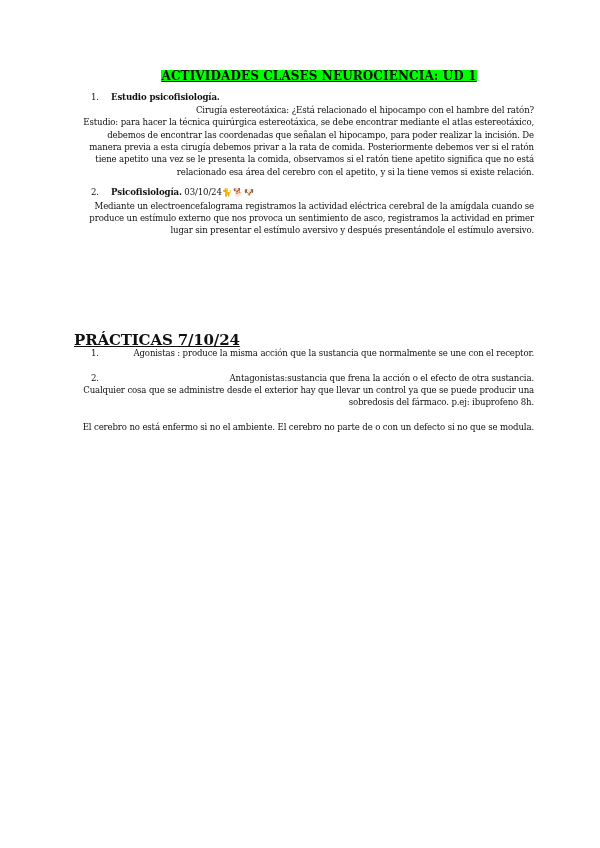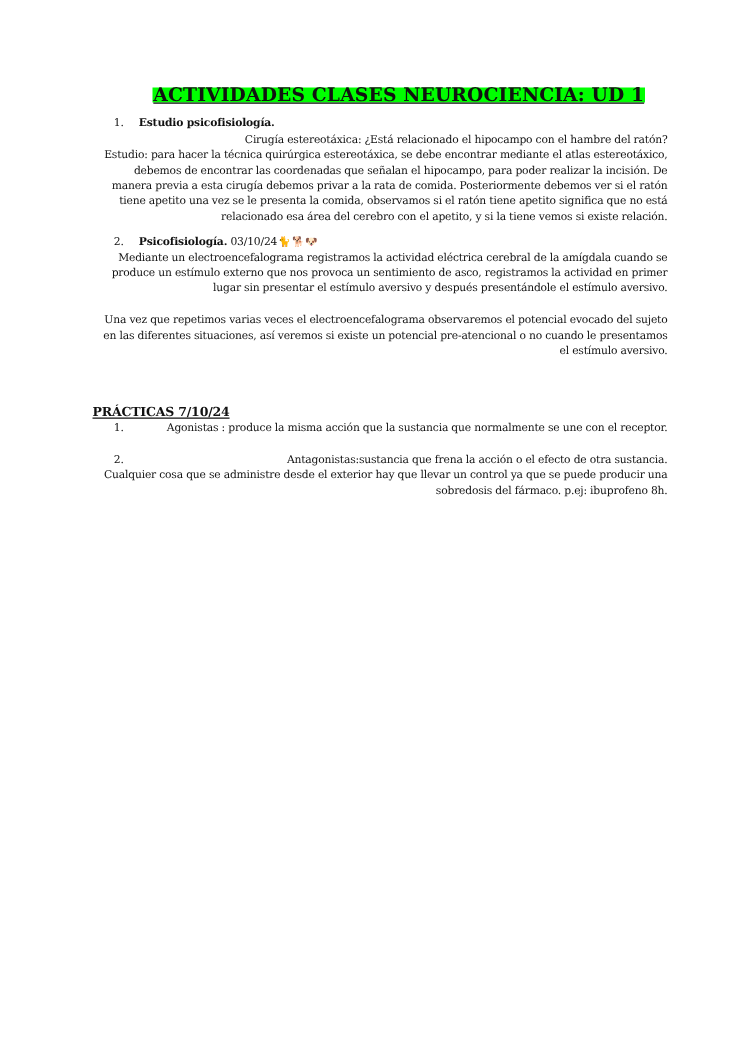--- a/index.html
+++ b/index.html
@@ -27,21 +27,21 @@
     .title-wrap {
       text-align: center;
       margin-bottom: 8px;
       margin-left: 30px;
     }
     .title {
       display: inline-block;
       background: #00ff00;
       font-weight: bold;
       text-decoration: underline;
-      font-size: 15px;
+      font-size: 12px;
       line-height: 12px;
       padding: 0 1px;
       letter-spacing: 0.1px;
     }
     .list-heading {
       display: flex;
       align-items: baseline;
       margin-left: 17px;
       margin-top: 2px;
     }
@@ -59,21 +59,22 @@
     .gap { height: 12.4px; }
     .gap-small { height: 6px; }
     .emoji {
       display: inline-block;
       font-size: 8px;
       margin-left: 1px;
     }
     .section-title {
       font-weight: bold;
       text-decoration: underline;
-      font-size: 10px;
+      font-size: 15px;
+      margin-top: 48px;
     }
     .list-item {
       display: flex;
       margin-left: 17px;
     }
     .list-item .text { flex: 1; text-align: right; }
   </style>
 </head>
 <body>
 
@@ -94,32 +95,32 @@
 
   <div class="list-heading">
     <span class="list-num">2.</span>
     <span>
       <span class="bold">Psicofisiología.</span>
       <span>03/10/24</span><span class="emoji">🐈</span><span class="emoji">🐕</span><span class="emoji">🐶</span>
     </span>
   </div>
   <p class="para">Mediante un electroencefalograma registramos la actividad eléctrica cerebral de la amígdala cuando se produce un estímulo externo que nos provoca un sentimiento de asco, registramos la actividad en primer lugar sin presentar el estímulo aversivo y después presentándole el estímulo aversivo.</p>
   <div class="gap"></div>
-  <p class="para">Una vez que repetimos varias veces el electroencefalograma observaremos el potencial evocado del sujeto en las diferentes situaciones, así veremos si existe un potencial pre-atencional o no  cuando le presentamos el estímulo aversivo.</p>
   <div class="gap"></div>
   <div class="gap"></div>
   <div class="gap"></div>
 
   <div class="section-title">PRÁCTICAS 7/10/24</div>
 
   <div class="list-item">
     <span class="list-num">1.</span>
     <span class="text">Agonistas : produce la misma acción que la sustancia que normalmente se une con el receptor.</span>
   </div>
   <div class="gap"></div>
   <div class="list-item">
     <span class="list-num">2.</span>
     <span class="text">Antagonistas:sustancia que frena la acción o el efecto de otra sustancia.</span>
   </div>
   <p class="para">Cualquier cosa que se administre desde el exterior hay que llevar un control ya que se puede producir una sobredosis del fármaco. p.ej: ibuprofeno 8h.</p>
   <div class="gap"></div>
+  <p class="para">El cerebro no está enfermo si no el ambiente. El cerebro no parte de o con un defecto si no que se modula.</p>
 
 </div>
 
 </body></html>

